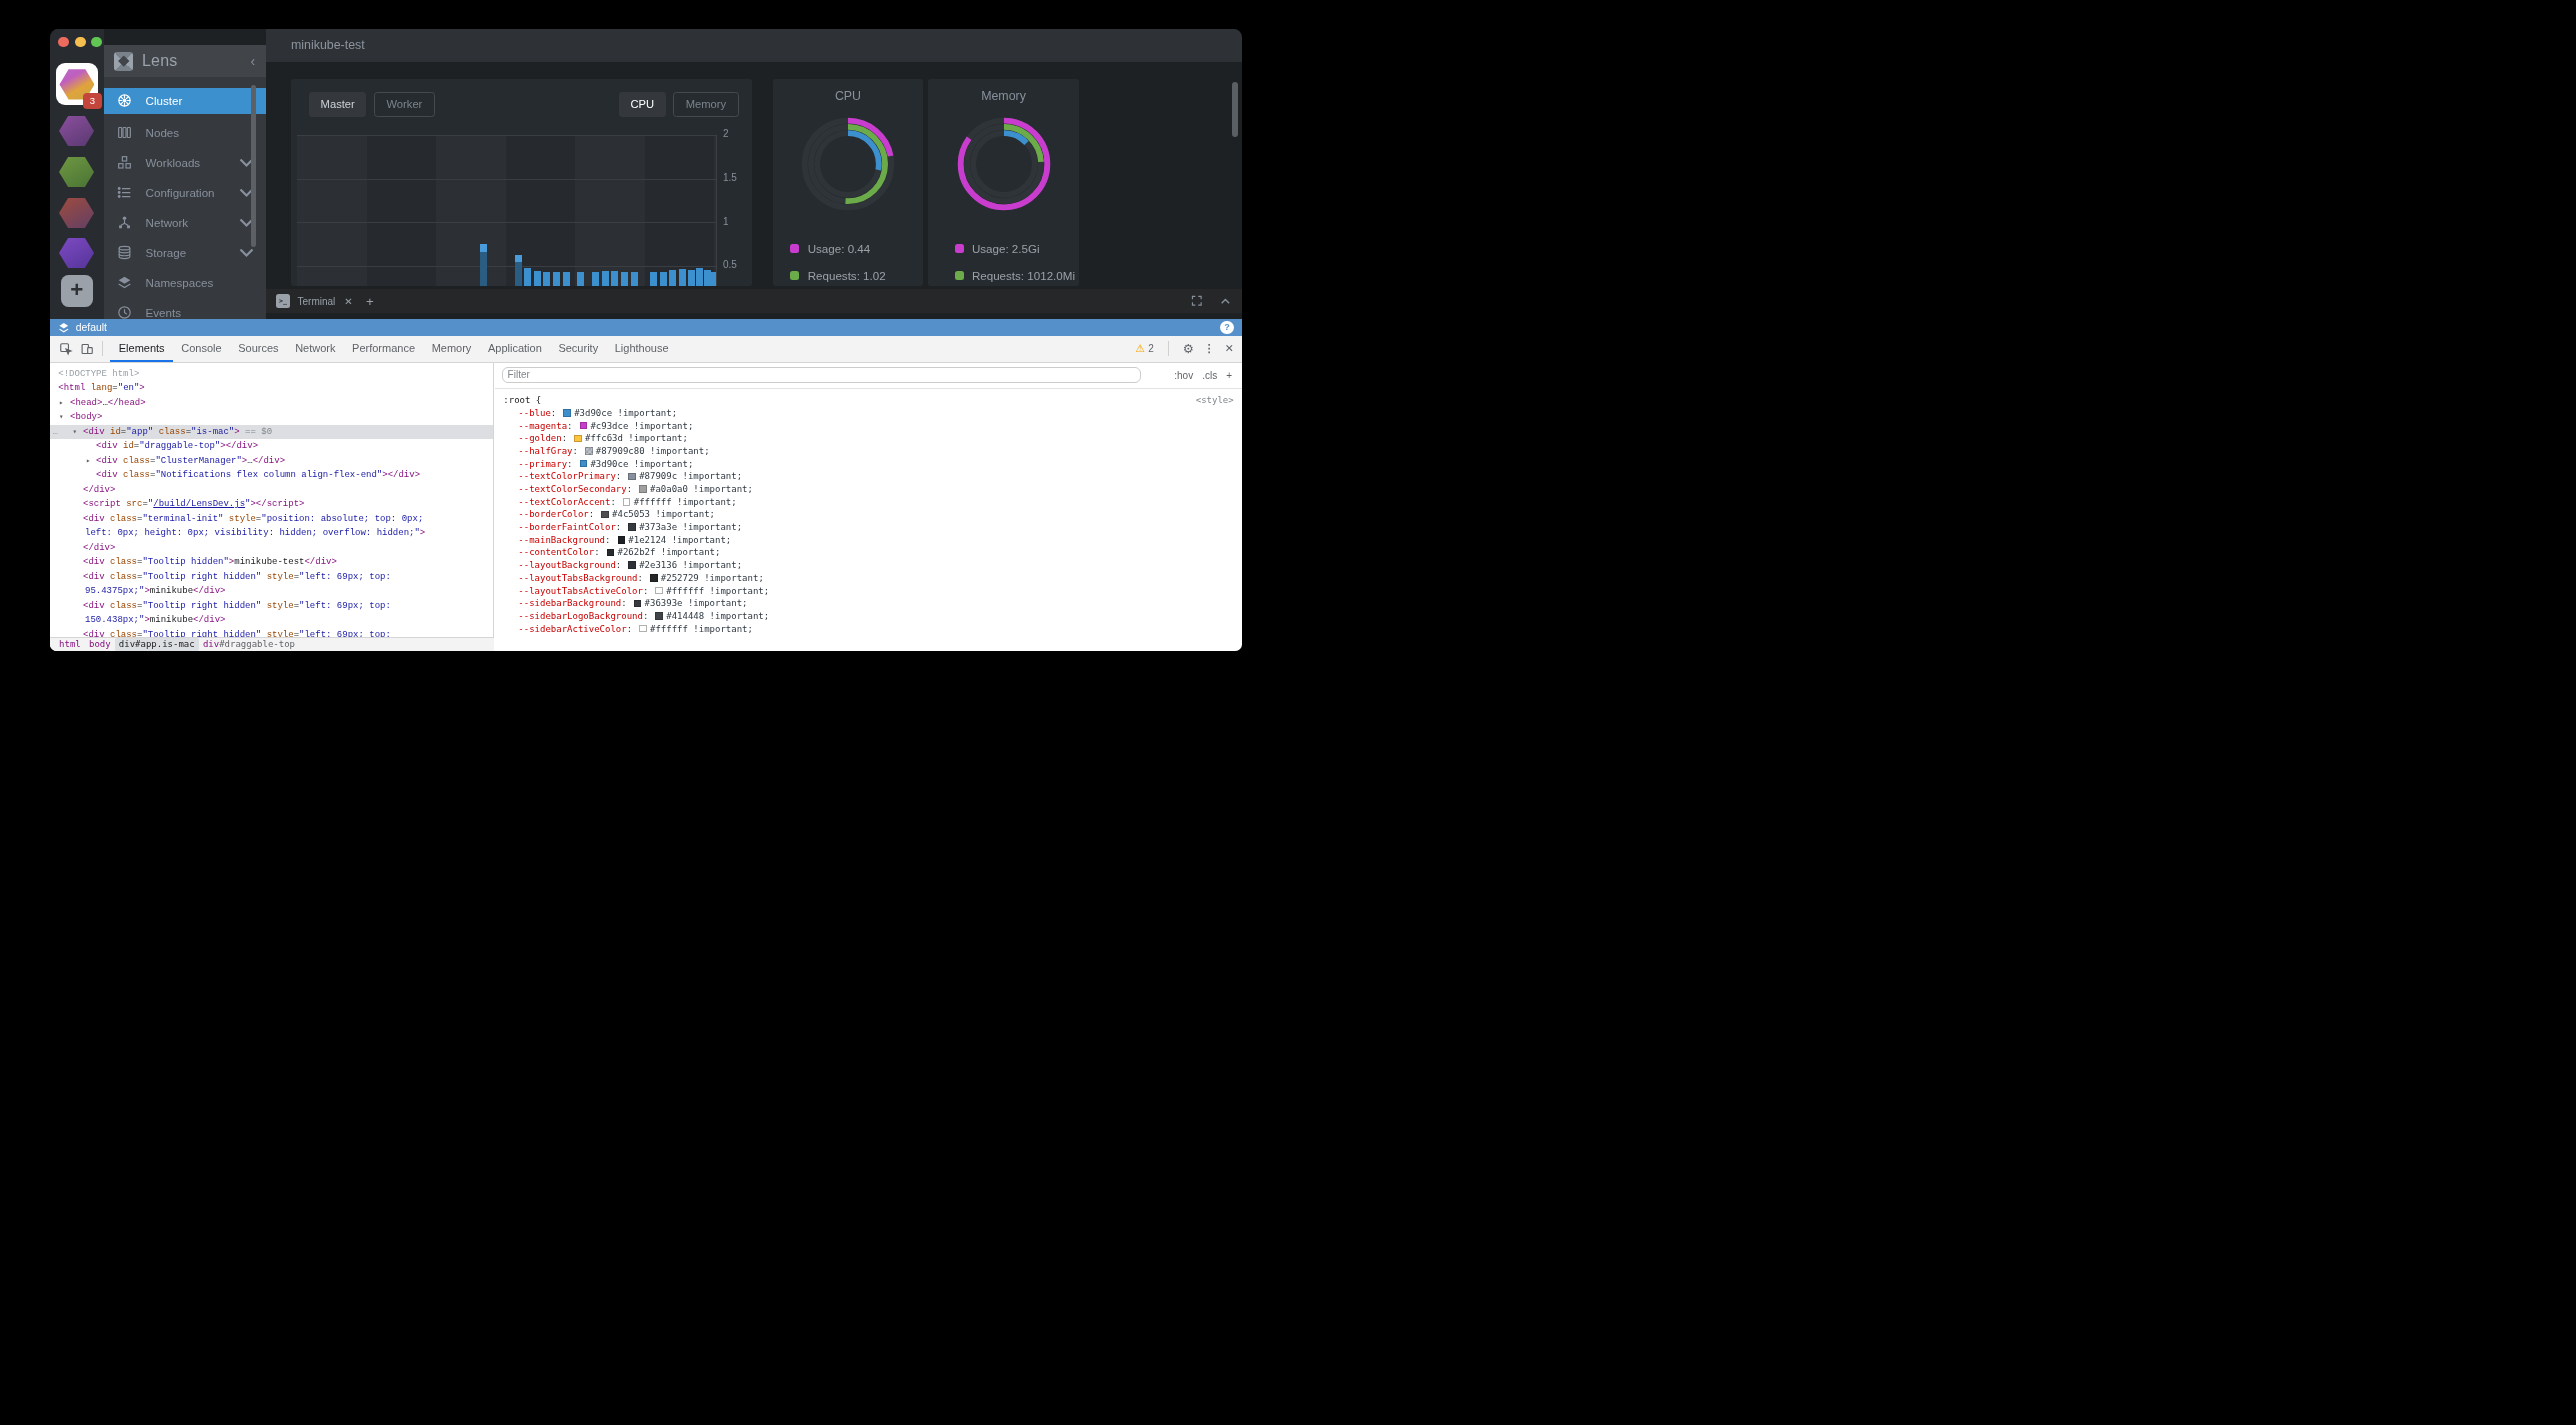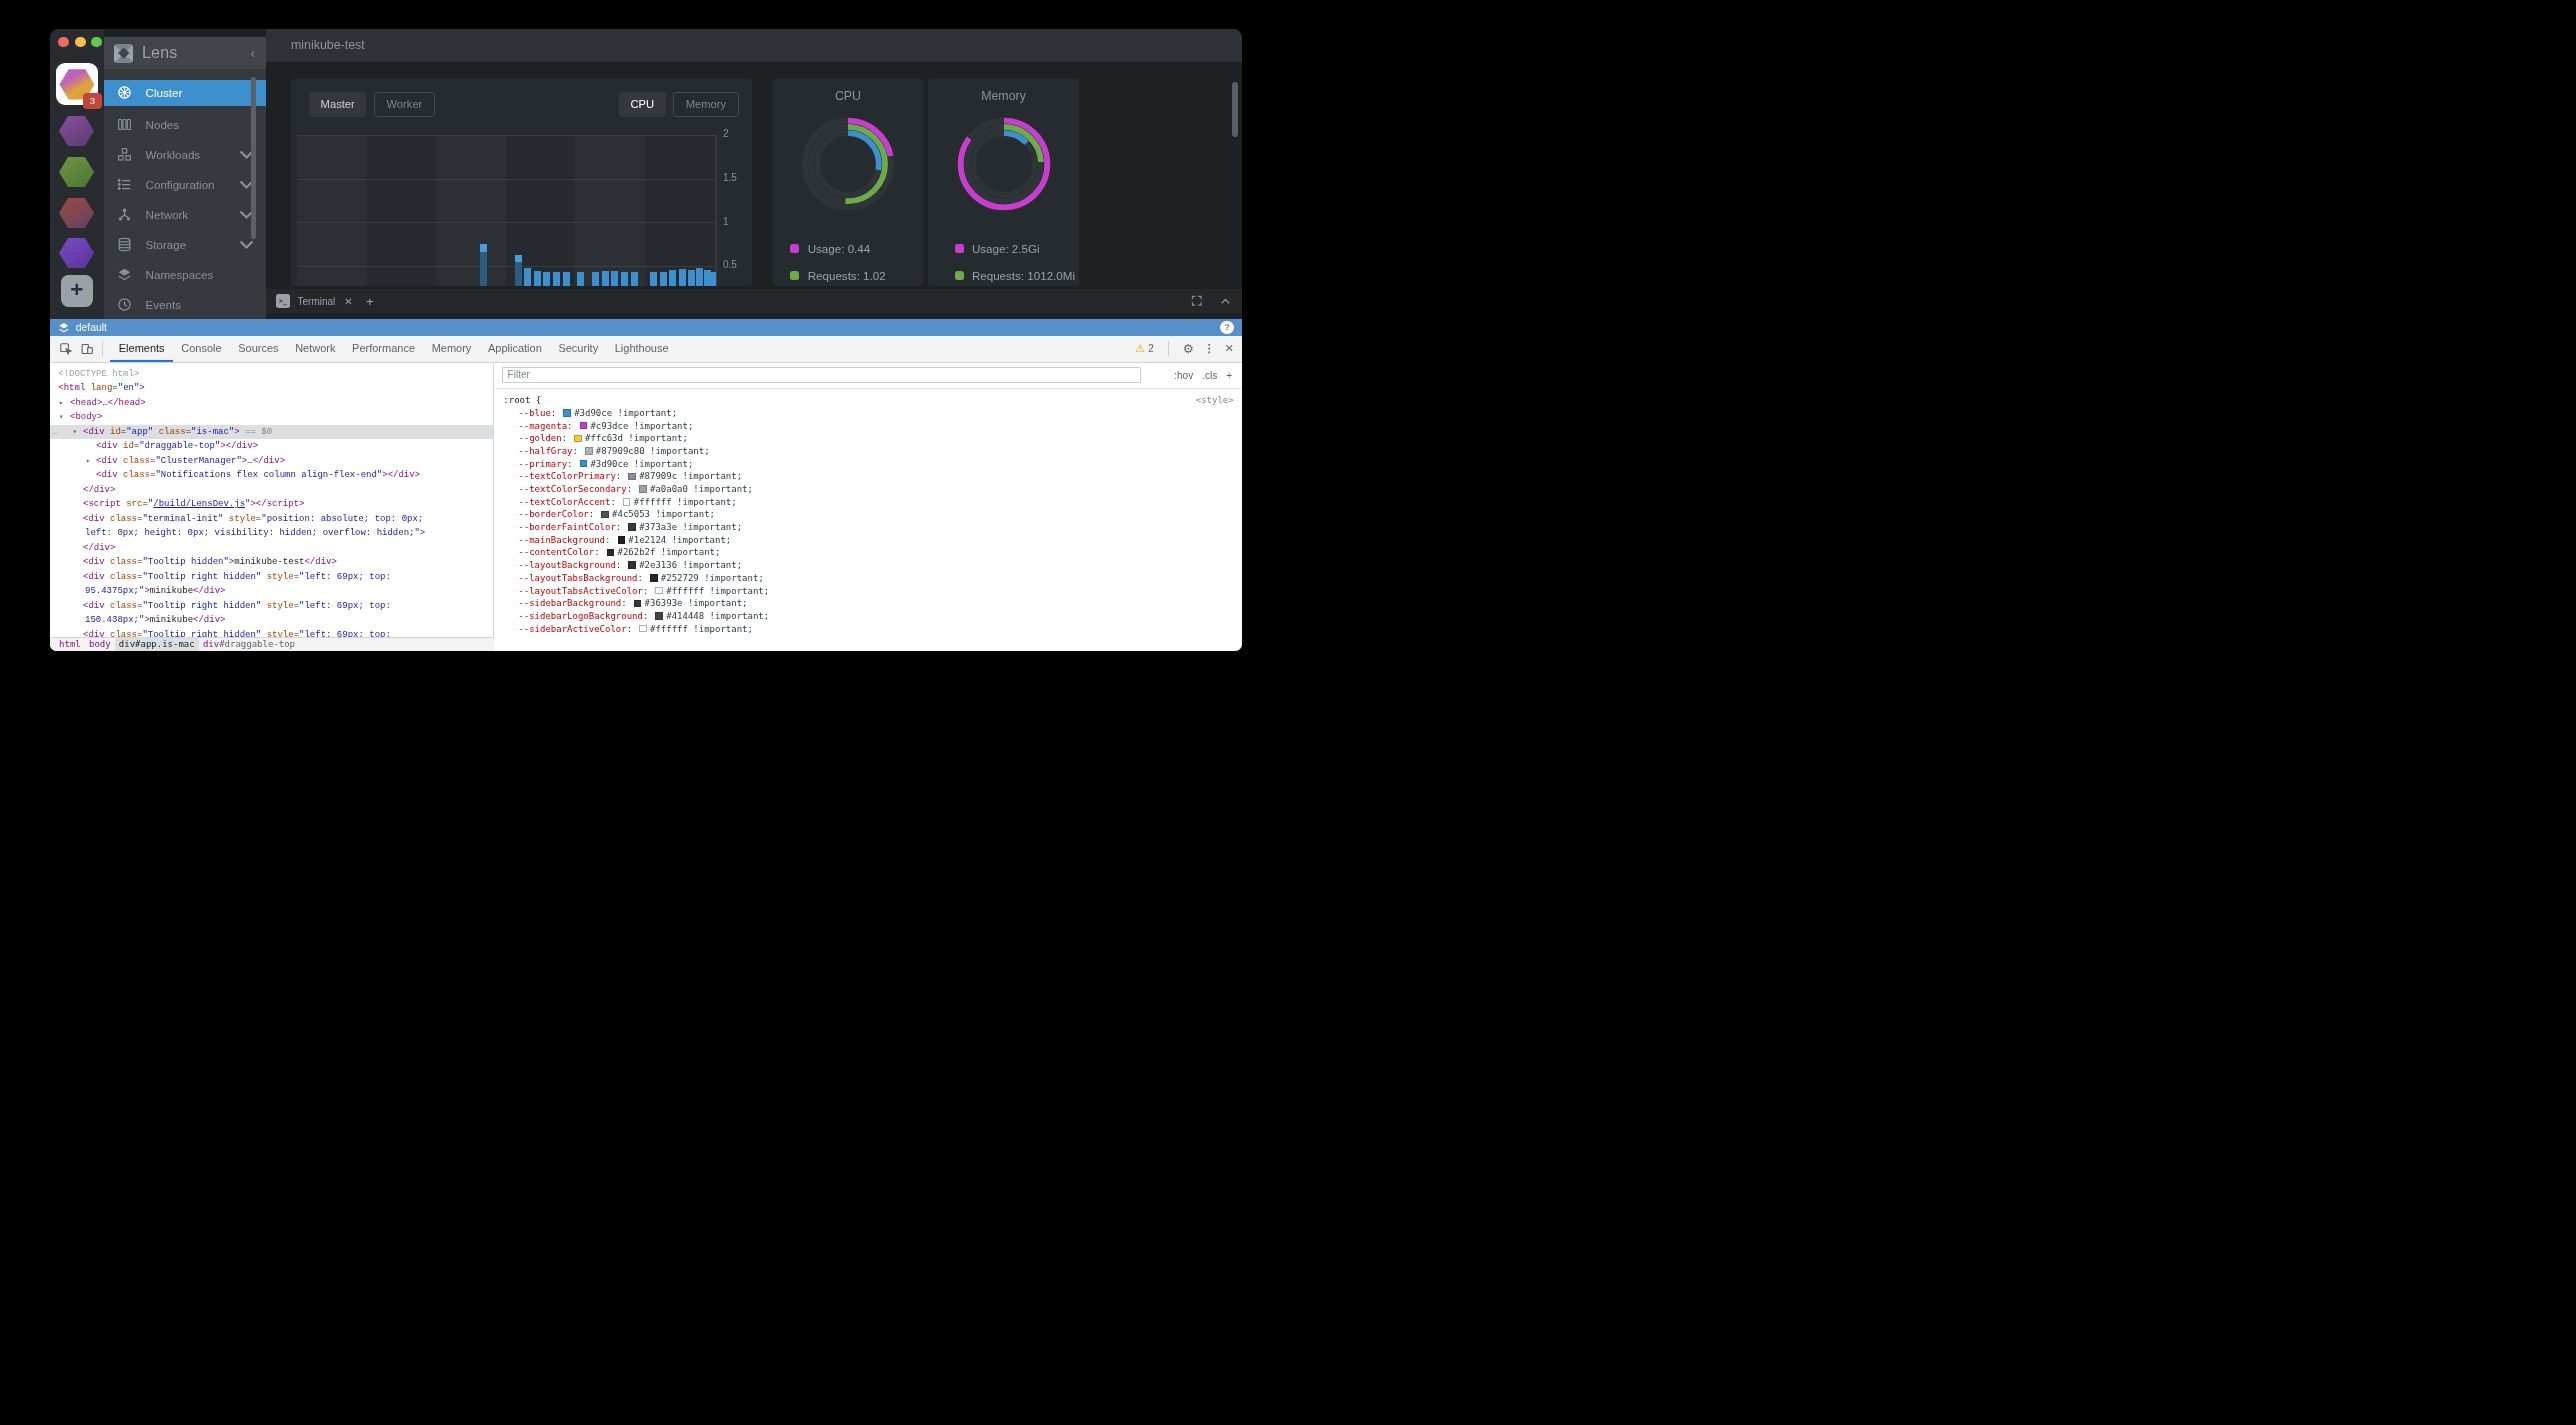--- a/index.html
+++ b/index.html
@@ -16,21 +16,21 @@
   .cluster-tile .hex{position:absolute;left:3.7px;top:5.4px;background:linear-gradient(150deg,#b66cc4 0%,#c05fc0 32%,#e0a43b 62%,#caa446 100%);}
   .badge{position:absolute;right:-4.1px;bottom:-4.1px;min-width:12.4px;height:16px;padding:0 3.3px;background:#c4453c;border-radius:4.1px;color:#fff;font-size:9.5px;line-height:16px;text-align:center;}
   .rail .hex.free{position:absolute;left:9px;opacity:.88;}
   .hex.purple{background:linear-gradient(150deg,#9a55ae,#5f3a78);}
   .hex.greenc{background:linear-gradient(150deg,#79a844,#4e7c36);}
   .hex.redc{background:linear-gradient(150deg,#b0503f,#69426e);}
   .hex.purple2{background:linear-gradient(150deg,#8a4fd8,#5b35a6);}
   .add-tile{position:absolute;left:10.8px;top:246px;width:32px;height:32px;background:#9aa1a9;border-radius:7.5px;color:#2e3135;font-size:22.4px;line-height:30px;text-align:center;font-weight:bold;}
 
   
-  .sidebar{position:absolute;left:54px;top:8px;width:162px;height:290px;background:#36393e;}
+  .sidebar{position:absolute;left:54px;top:16px;width:162px;height:290px;background:#36393e;}
   .sb-header{height:32px;background:#414448;display:flex;align-items:center;padding:0 10px;position:relative;}
   .lens-logo{width:19px;height:19px;border-radius:3.3px;background:conic-gradient(from 45deg,#9aa2ac 0 90deg,#79818b 90deg 180deg,#9aa2ac 180deg 270deg,#79818b 270deg);position:relative;}
   .lens-logo:after{content:"";position:absolute;left:5.8px;top:5.8px;width:7.5px;height:7.5px;background:#414448;transform:rotate(45deg);}
   .lens-name{color:#9aa2ab;font-size:16px;margin-left:9px;letter-spacing:0.2px;}
   .collapse{position:absolute;right:10.8px;color:#87909c;font-size:14px;}
   .menu{position:absolute;top:32px;left:0;right:0;padding-top:10.8px;}
   .menu-item{height:30px;display:flex;align-items:center;padding-left:13.3px;gap:13.3px;color:#87909c;font-size:11.6px;position:relative;}
   .menu-item svg{width:15px;height:15px;flex:none;}
   .menu-item.active{background:#3d90ce;color:#fff;height:26px;margin-bottom:4.1px;}
   .chev{position:absolute;right:11.6px;}
@@ -101,21 +101,21 @@
   .crumbs{position:absolute;left:0;top:301px;width:444px;height:14px;background:#f3f3f3;border-top:0.8px solid #d5d5d5;box-sizing:border-box;display:flex;align-items:center;padding-left:5px;font-family:"DejaVu Sans Mono",monospace;font-size:9px;}
   .crumb{padding:0 4.1px;height:12.4px;line-height:12.4px;}
   .crumb.chip{background:#dde0e3;border-radius:1.7px;}
   .tk-c{color:#5f6368;}
 
   .st-pane{position:absolute;left:445px;top:26.6px;right:0;height:289px;overflow:hidden;}
   .st-tabs{height:25px;background:#f3f3f3;border-bottom:0.8px solid #d5d5d5;display:flex;box-sizing:border-box;padding-left:3.3px;}
   .st-tab{padding:0 9px;line-height:22.4px;font-size:10.4px;color:#5f6368;border-bottom:2.5px solid transparent;box-sizing:border-box;}
   .st-tab.active{color:#202124;border-bottom-color:#1a73e8;}
   .st-filter{height:25px;position:relative;border-bottom:0.8px solid #e3e3e3;}
-  .st-filter input{position:absolute;left:6.6px;top:4.1px;width:calc(100% - 108px);height:16px;border:0.8px solid #ccc;border-radius:1px;font-size:10px;padding:0 5px;box-sizing:border-box;color:#202124;font-family:"Liberation Sans",sans-serif;outline:none;}
+  .st-filter input{position:absolute;left:6.6px;top:4.1px;width:calc(100% - 108px);height:16px;border:0.8px solid #ccc;border-radius:6px;font-size:10px;padding:0 5px;box-sizing:border-box;color:#202124;font-family:"Liberation Sans",sans-serif;outline:none;}
   .st-filter input::placeholder{color:#80868b;}
   .st-toggles{position:absolute;right:10px;top:0;height:25px;display:flex;align-items:center;gap:9px;font-size:10px;color:#5f6368;}
   .st-rules{padding:5px 8.3px 0 8.3px;font-family:"DejaVu Sans Mono",monospace;font-size:9px;color:#202124;}
   .root-line{height:13.3px;line-height:13.3px;}
   .src{float:right;color:#80868b;}
   .var-line{height:12.7px;line-height:12.7px;padding-left:15px;white-space:pre;}
   .vn{color:#c80000;}
   .vv{color:#303942;}
   .sw{display:inline-block;width:7.5px;height:7.5px;margin:0 3.3px -0.8px 1.7px;border:0.8px solid rgba(0,0,0,.22);box-sizing:border-box;}
   .sw.light{border-color:#b0b0b0;}

